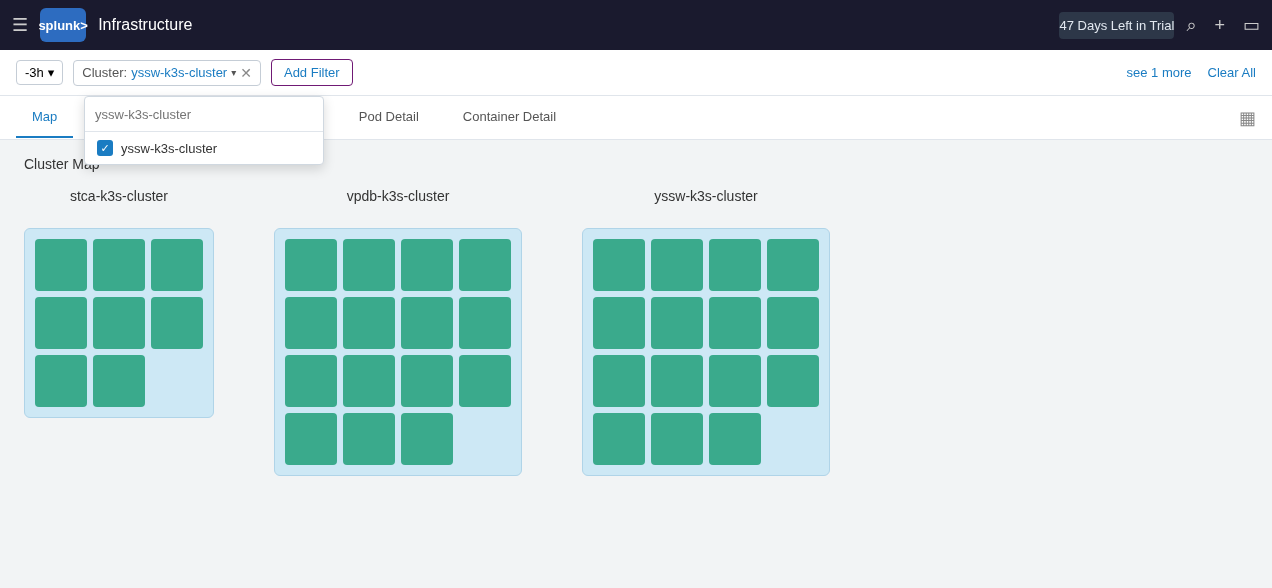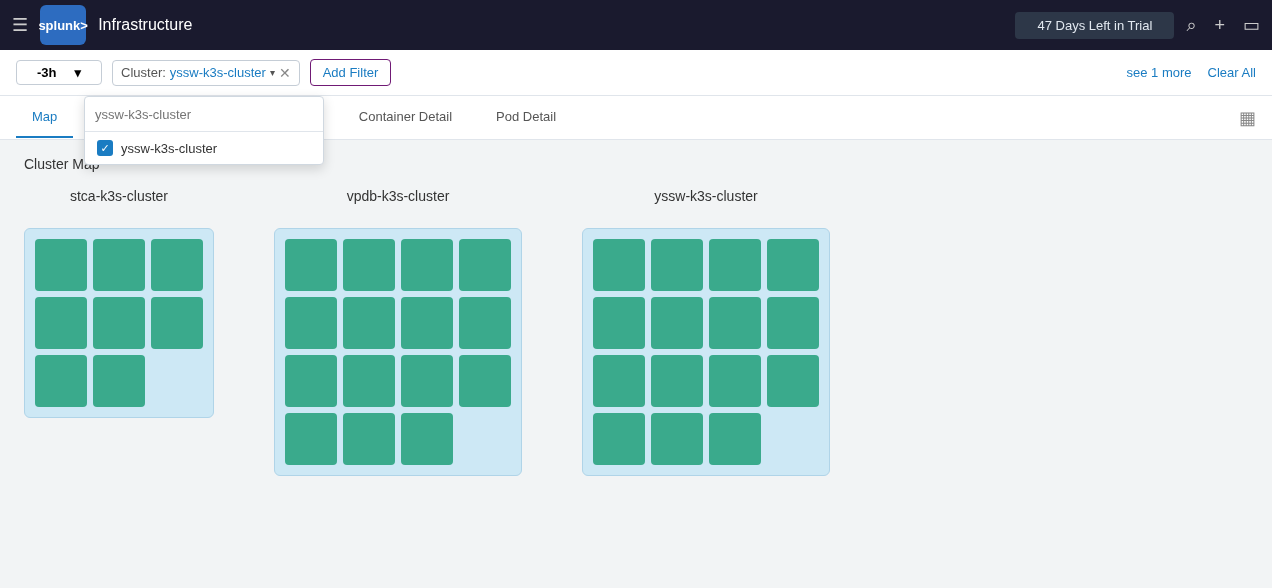--- a/index.html
+++ b/index.html
@@ -12,40 +12,40 @@
       background: #1a1a2e;
       height: 50px;
       padding: 0 12px;
       gap: 12px;
     }
     .hamburger-icon { color: #ccc; font-size: 18px; cursor: pointer; }
     .splunk-logo {
       background: #2d6cc0;
       border-radius: 6px;
       width: 46px;
-      height: 40px;
+      height: 34px;
       display: flex;
       align-items: center;
       justify-content: center;
       font-weight: bold;
       color: white;
       font-size: 13px;
       flex-shrink: 0;
     }
     .app-title {
       color: white;
       font-size: 16px;
       font-weight: 400;
       flex: 1;
     }
     .trial-badge {
       background: #2d3748;
       color: #e2e8f0;
       font-size: 13px;
-      padding: 6px 22px;
+      padding: 6px 0;
       border-radius: 4px;
       white-space: nowrap;
     }
     .nav-icons {
       display: flex;
       gap: 18px;
       align-items: center;
     }
     .nav-icon { color: #ccc; font-size: 18px; cursor: pointer; }
 
@@ -58,26 +58,25 @@
       padding: 0 16px;
       border-bottom: 1px solid #e0e5eb;
       gap: 10px;
       position: relative;
     }
     .time-selector {
       display: flex;
       align-items: center;
       border: 1px solid #c5cdd6;
       border-radius: 4px;
-      padding: 4px 20px;
+      padding: 4px 8px;
       font-size: 13px;
       cursor: pointer;
-      gap: 18px;
+      gap: 4px;
       background: white;
-      font-weight: bold;
     }
     .filter-chip {
       display: flex;
       align-items: center;
       border: 1px solid #c5cdd6;
       border-radius: 4px;
       padding: 4px 8px;
       font-size: 13px;
       background: white;
       gap: 4px;
@@ -259,22 +258,22 @@
       <div class="checkbox-checked"></div>
       <span>yssw-k3s-cluster</span>
     </div>
   </div>
 </div>
 
 <div class="tabs-bar">
   <div class="tab active">Map</div>
   <div class="tab">Cluster Detail</div>
   <div class="tab">Workload Detail</div>
+  <div class="tab">Pod Detail</div>
   <div class="tab">Container Detail</div>
-  <div class="tab">Pod Detail</div>
   <div class="tabs-right">
     <span class="layout-icon">▦</span>
   </div>
 </div>
 
 <div class="main-content">
   <div class="cluster-map-title">Cluster Map</div>
   <div class="clusters-row">
 
     <div class="cluster-item">

